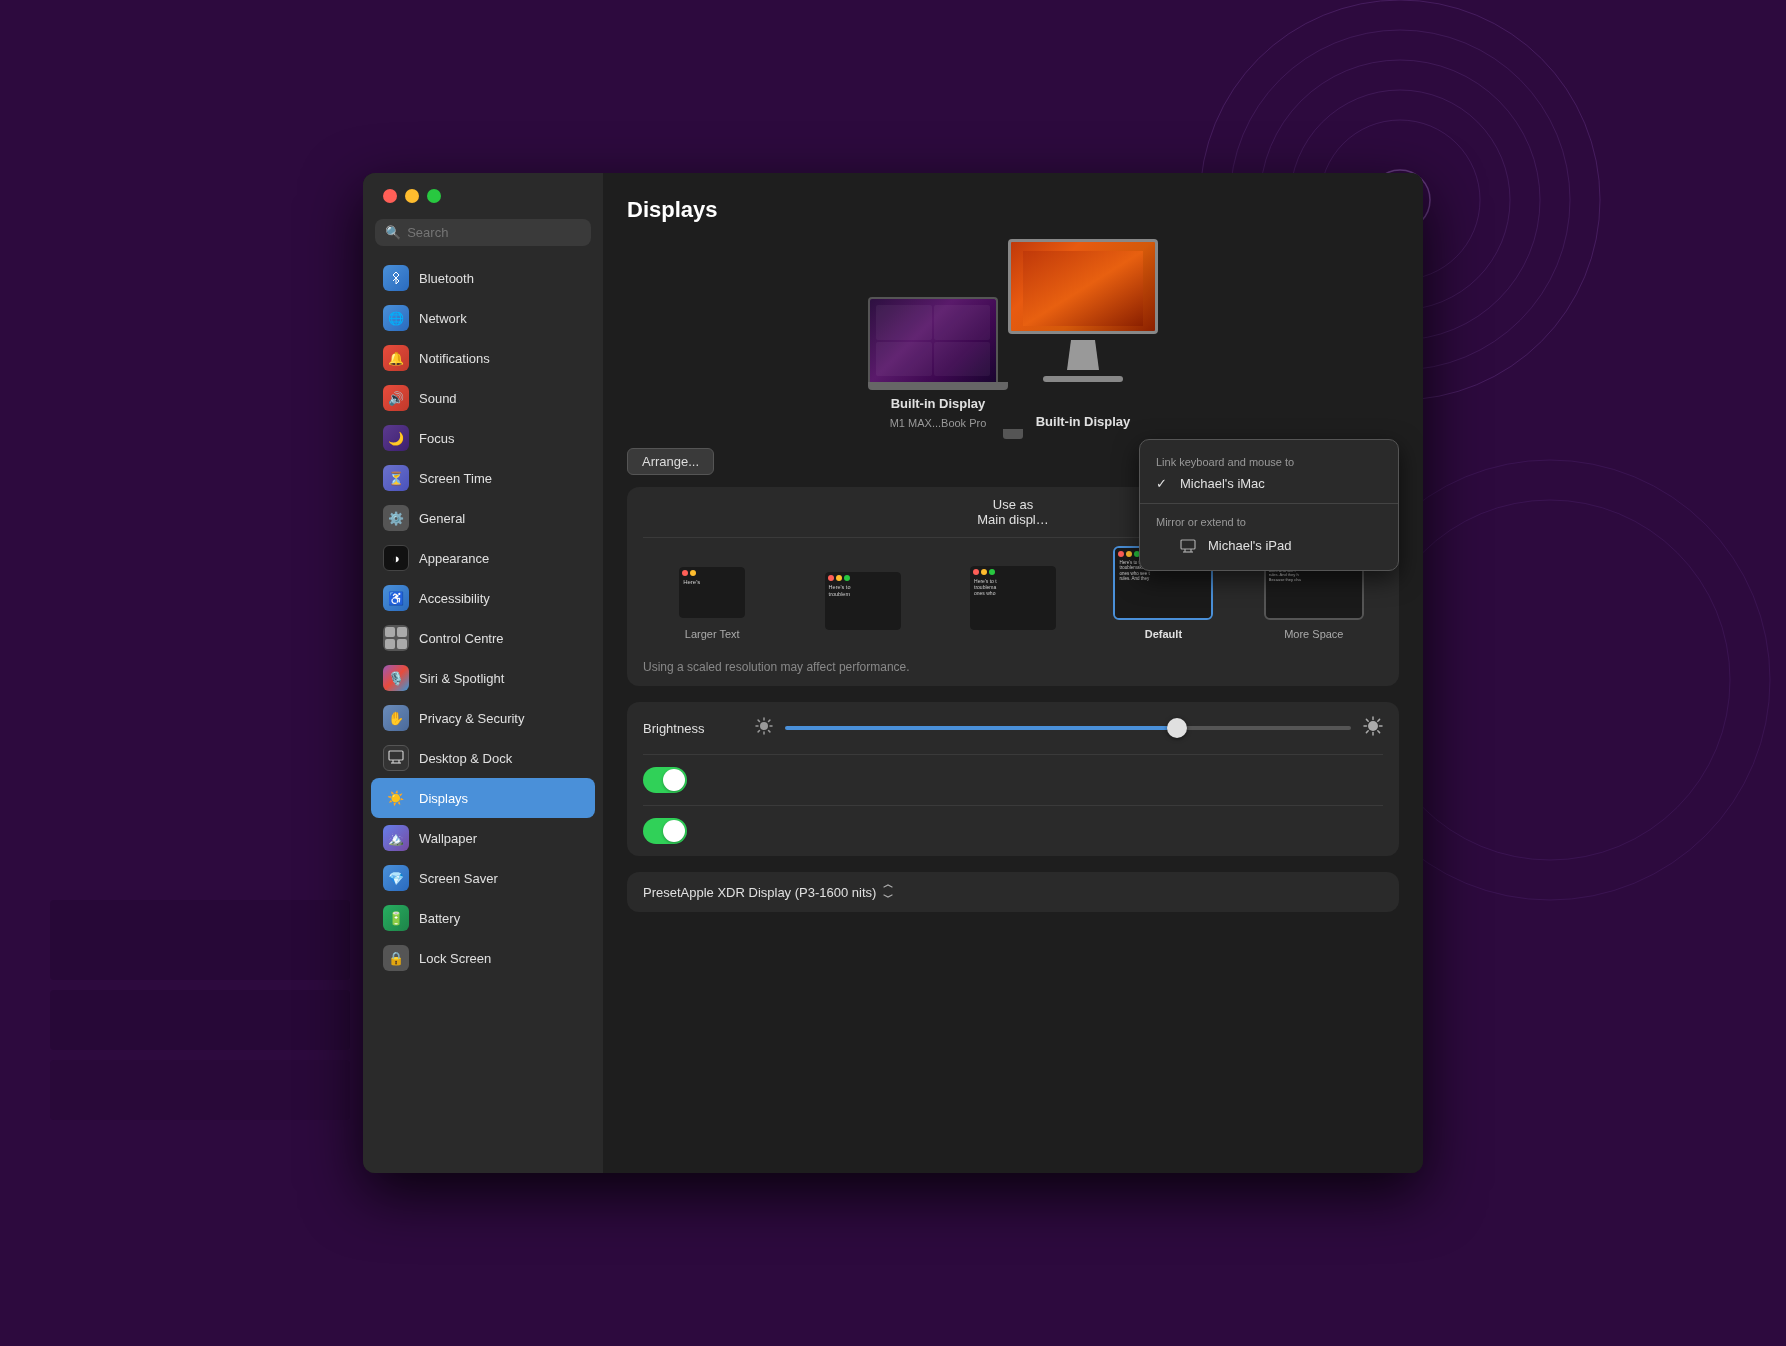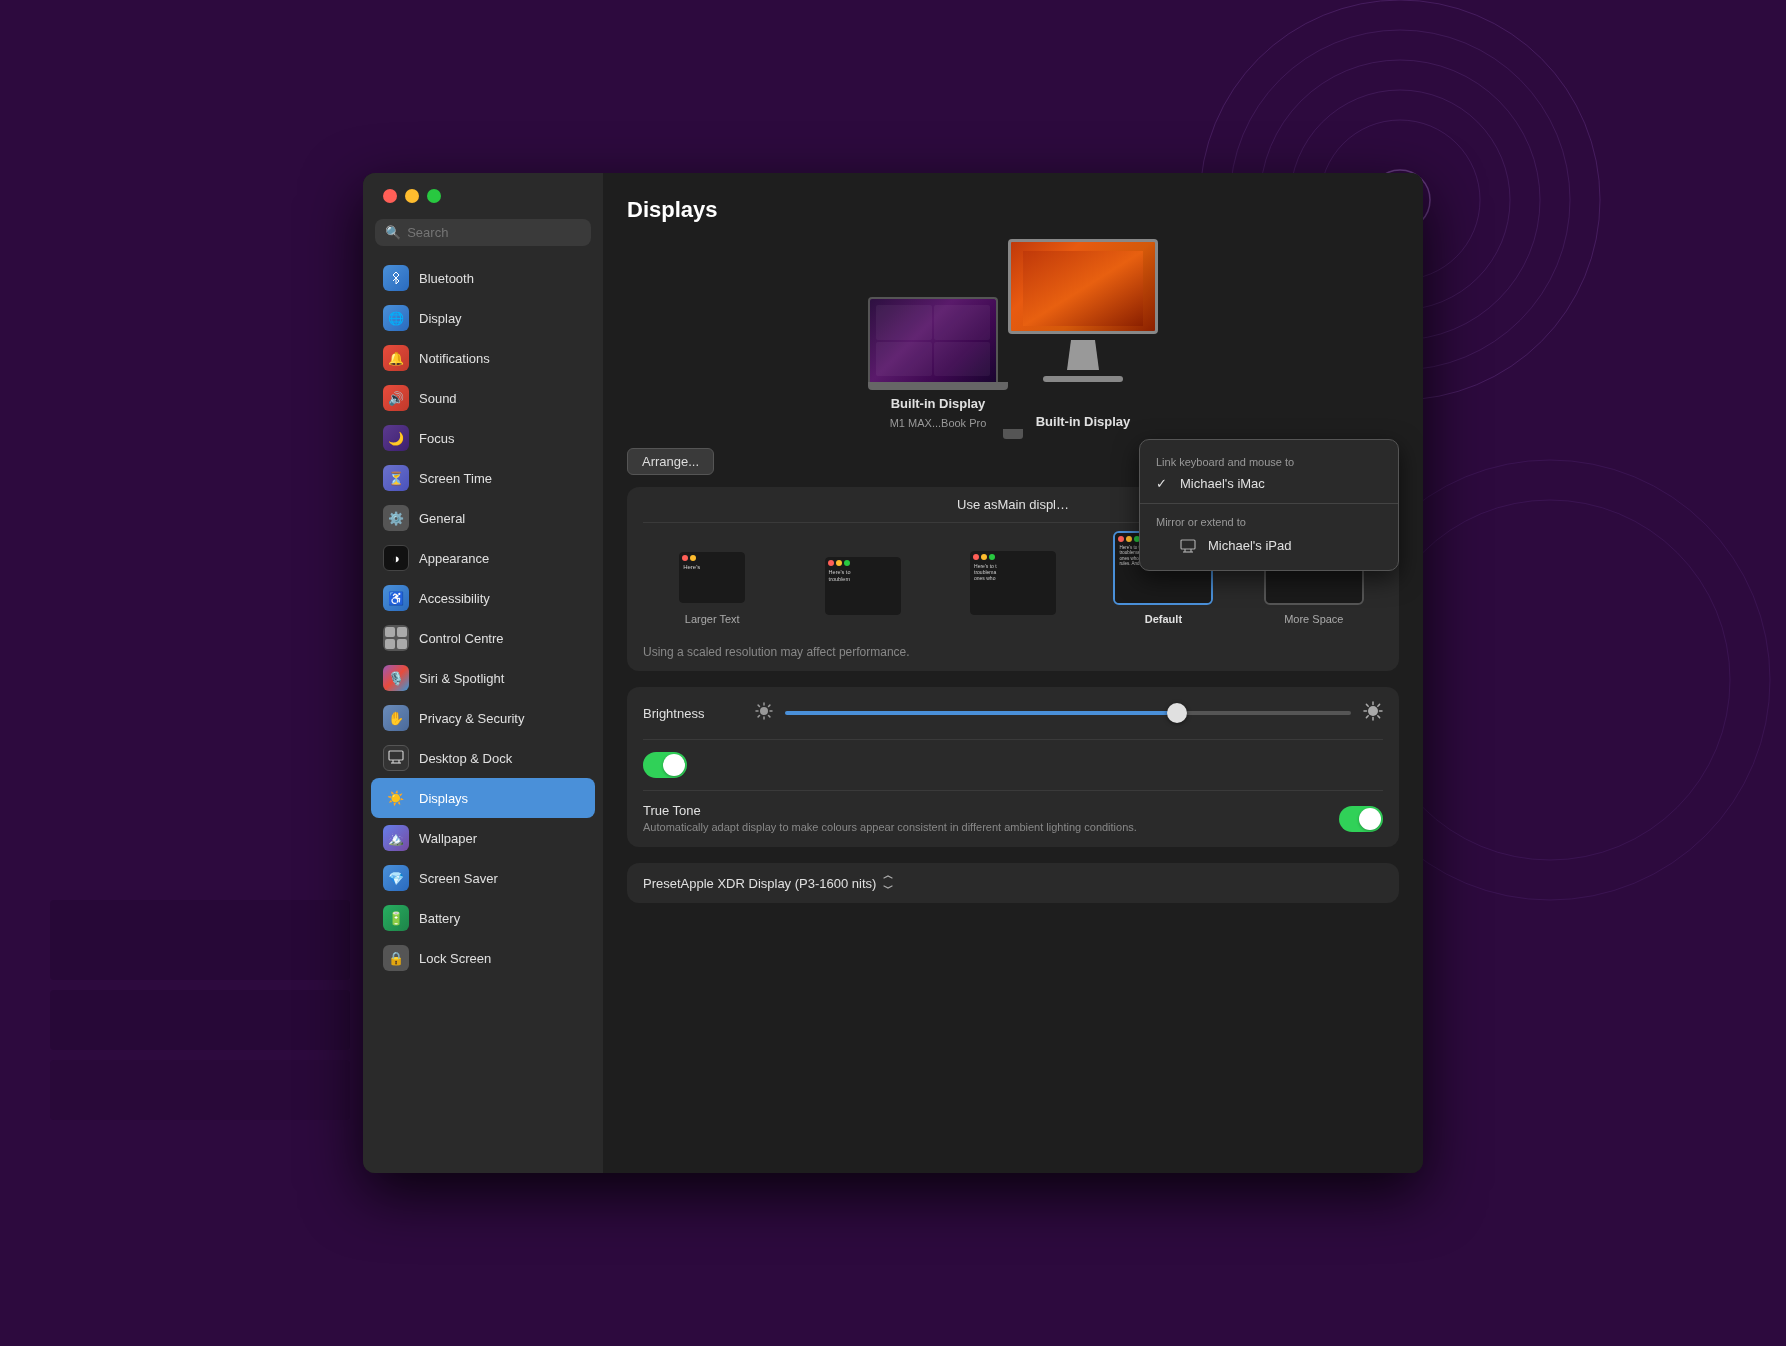--- a/index.html
+++ b/index.html
@@ -351,22 +351,23 @@
     .settings-card {
       background: #2a2a2a;
       border-radius: 12px;
       margin-bottom: 16px;
       overflow: hidden;
     }
 
     .section-row {
       display: flex;
       align-items: center;
-      justify-content: center;
+      justify-content: flex-start;
       padding: 10px 16px;
+      flex-direction: column;
     }
 
     .section-label {
       font-size: 13px;
       color: #e0e0e0;
       font-weight: 400;
     }
 
     .section-value {
       font-size: 13px;
@@ -608,21 +609,21 @@
               <path d="M7 1 L10 4 L7 7 L10 10 L7 13 L7 7 L4 10 L7 7 L4 4 L7 1Z" stroke="white" stroke-width="1" fill="none"></path>
             </svg>
         </div>
         <span>Bluetooth</span>
       </div>
 
       <div class="sidebar-item">
         <div class="sidebar-item-icon icon-network">
           <span style="font-size:13px;">🌐</span>
         </div>
-        <span>Display</span>
+        <span>Network</span>
       </div>
 
       <div class="sidebar-item">
         <div class="sidebar-item-icon icon-notifications">
           <span style="font-size:13px;">🔔</span>
         </div>
         <span>Notifications</span>
       </div>
 
       <div class="sidebar-item">
@@ -951,24 +952,20 @@
 
         <div class="card-divider"></div>
 
         <div class="toggle-row">
           <div class="toggle-switch"></div>
         </div>
 
         <div class="card-divider"></div>
 
         <div class="toggle-row">
-          <div class="toggle-left">
-            <div class="toggle-title">True Tone</div>
-            <div class="toggle-subtitle">Automatically adapt display to make colours appear consistent in different ambient lighting conditions.</div>
-          </div>
           <div class="toggle-switch"></div>
         </div>
       </div>
 
       <div class="settings-card">
         <div class="preset-row">
           <span class="preset-label">Preset</span>
           <div style="display:flex; align-items:center; gap:6px;">
             <span style="font-size:13px; color:#e0e0e0;">Apple XDR Display (P3-1600 nits)</span>
             <span style="color:#999; font-size:11px;">

